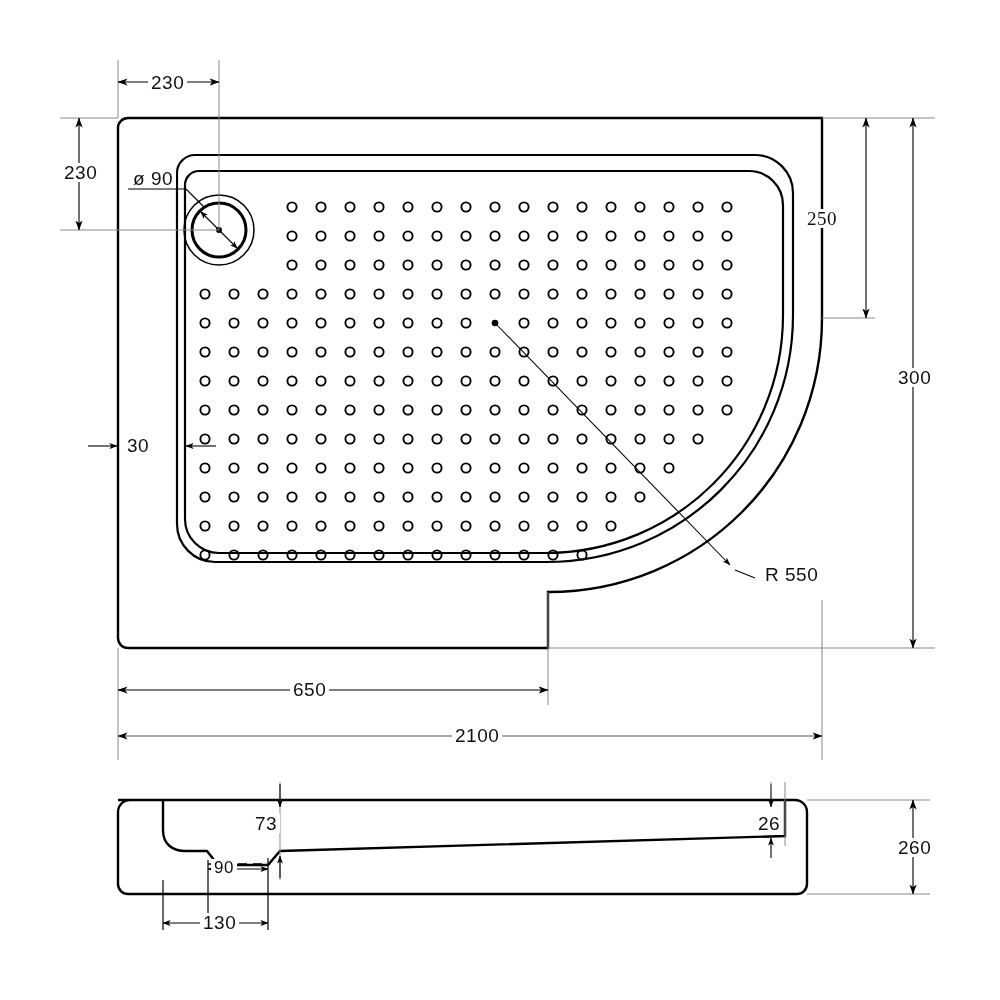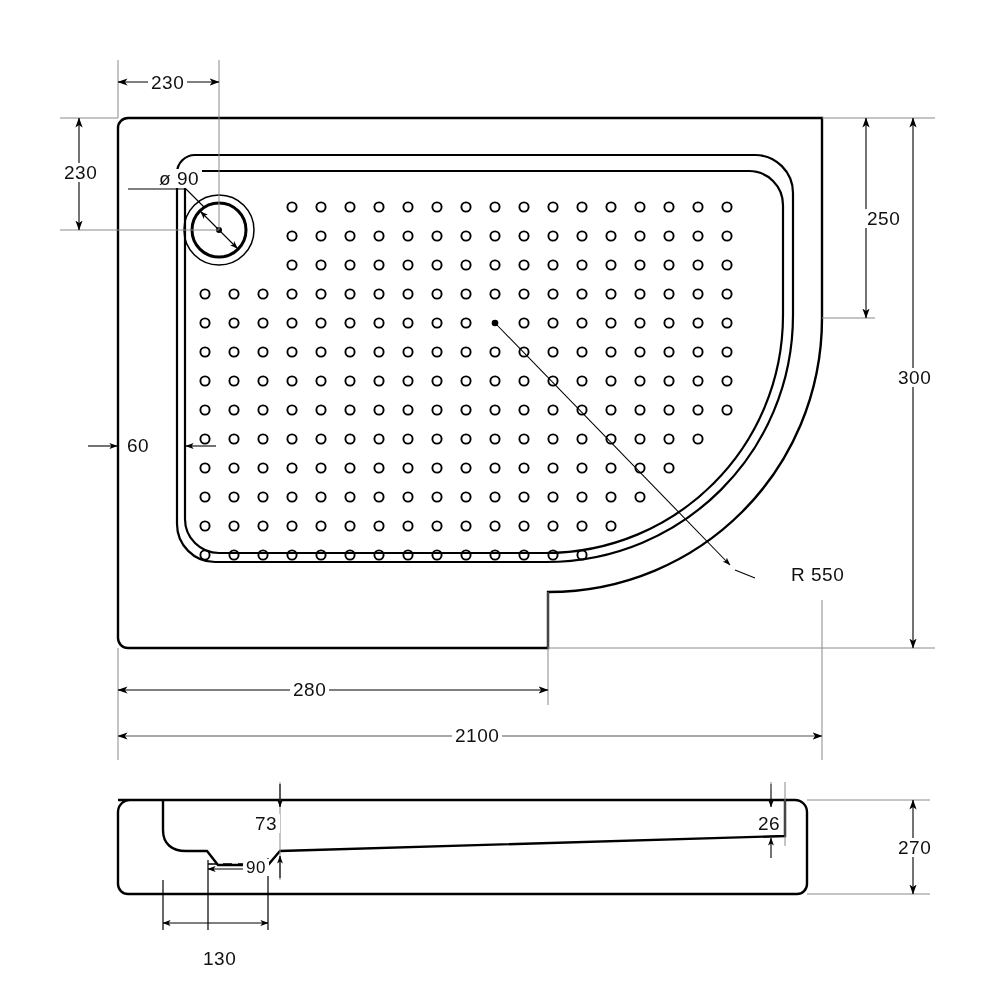--- a/index.html
+++ b/index.html
@@ -437,37 +437,37 @@
       <line x1="771" y1="782" x2="771" y2="790" stroke="#8a8a8a" stroke-width="1"></line>
 
       <line x1="913" y1="800" x2="913" y2="894" stroke="#000000" stroke-width="1.1" marker-start="url(#arrStart)" marker-end="url(#arrEnd)"></line>
     </g>
   </svg>
 
   <div class="dim-text" style="left:148px; top:73px;">230</div>
 
   <div class="dim-text" style="left:61px; top:163px;">230</div>
 
-  <div class="dim-text" style="left:130px; top:169px;margin-left:26px;">ø 90</div>
-
-  <div class="dim-text" style="left:124px; top:436px;">60</div>
-
-  <div class="dim-text" style="left:864px; top:209px;">250</div>
+  <div class="dim-text" style="left:130px; top:169px;">ø 90</div>
+
+  <div class="dim-text" style="left:124px; top:436px;">30</div>
+
+  <div class="dim-text" style="left:804px; top:209px;font-family:Liberation Serif, serif;">250</div>
 
   <div class="dim-text" style="left:895px; top:368px;">300</div>
 
-  <div class="dim-text" style="left:290px; top:680px;">280</div>
+  <div class="dim-text" style="left:290px; top:680px;">650</div>
 
   <div class="dim-text" style="left:452px; top:726px;">2100</div>
 
-  <div class="dim-text" style="left:788px; top:565px;text-align:center;">R 550</div>
+  <div class="dim-text" style="left:762px; top:565px;text-align:center;">R 550</div>
 
   <div class="dim-text" style="left:252px; top:814px;">73</div>
 
-  <div class="dim-text small" style="left:211px; top:859px;margin-left:32px;">90</div>
-
-  <div class="dim-text" style="left:200px; top:913px;margin-top:36px;">130</div>
+  <div class="dim-text small" style="left:211px; top:859px;">90</div>
+
+  <div class="dim-text" style="left:200px; top:913px;">130</div>
 
   <div class="dim-text" style="left:755px; top:814px;">26</div>
 
-  <div class="dim-text" style="left:895px; top:838px;">270</div>
+  <div class="dim-text" style="left:895px; top:838px;">260</div>
 
 </div>
 
 </body></html>

